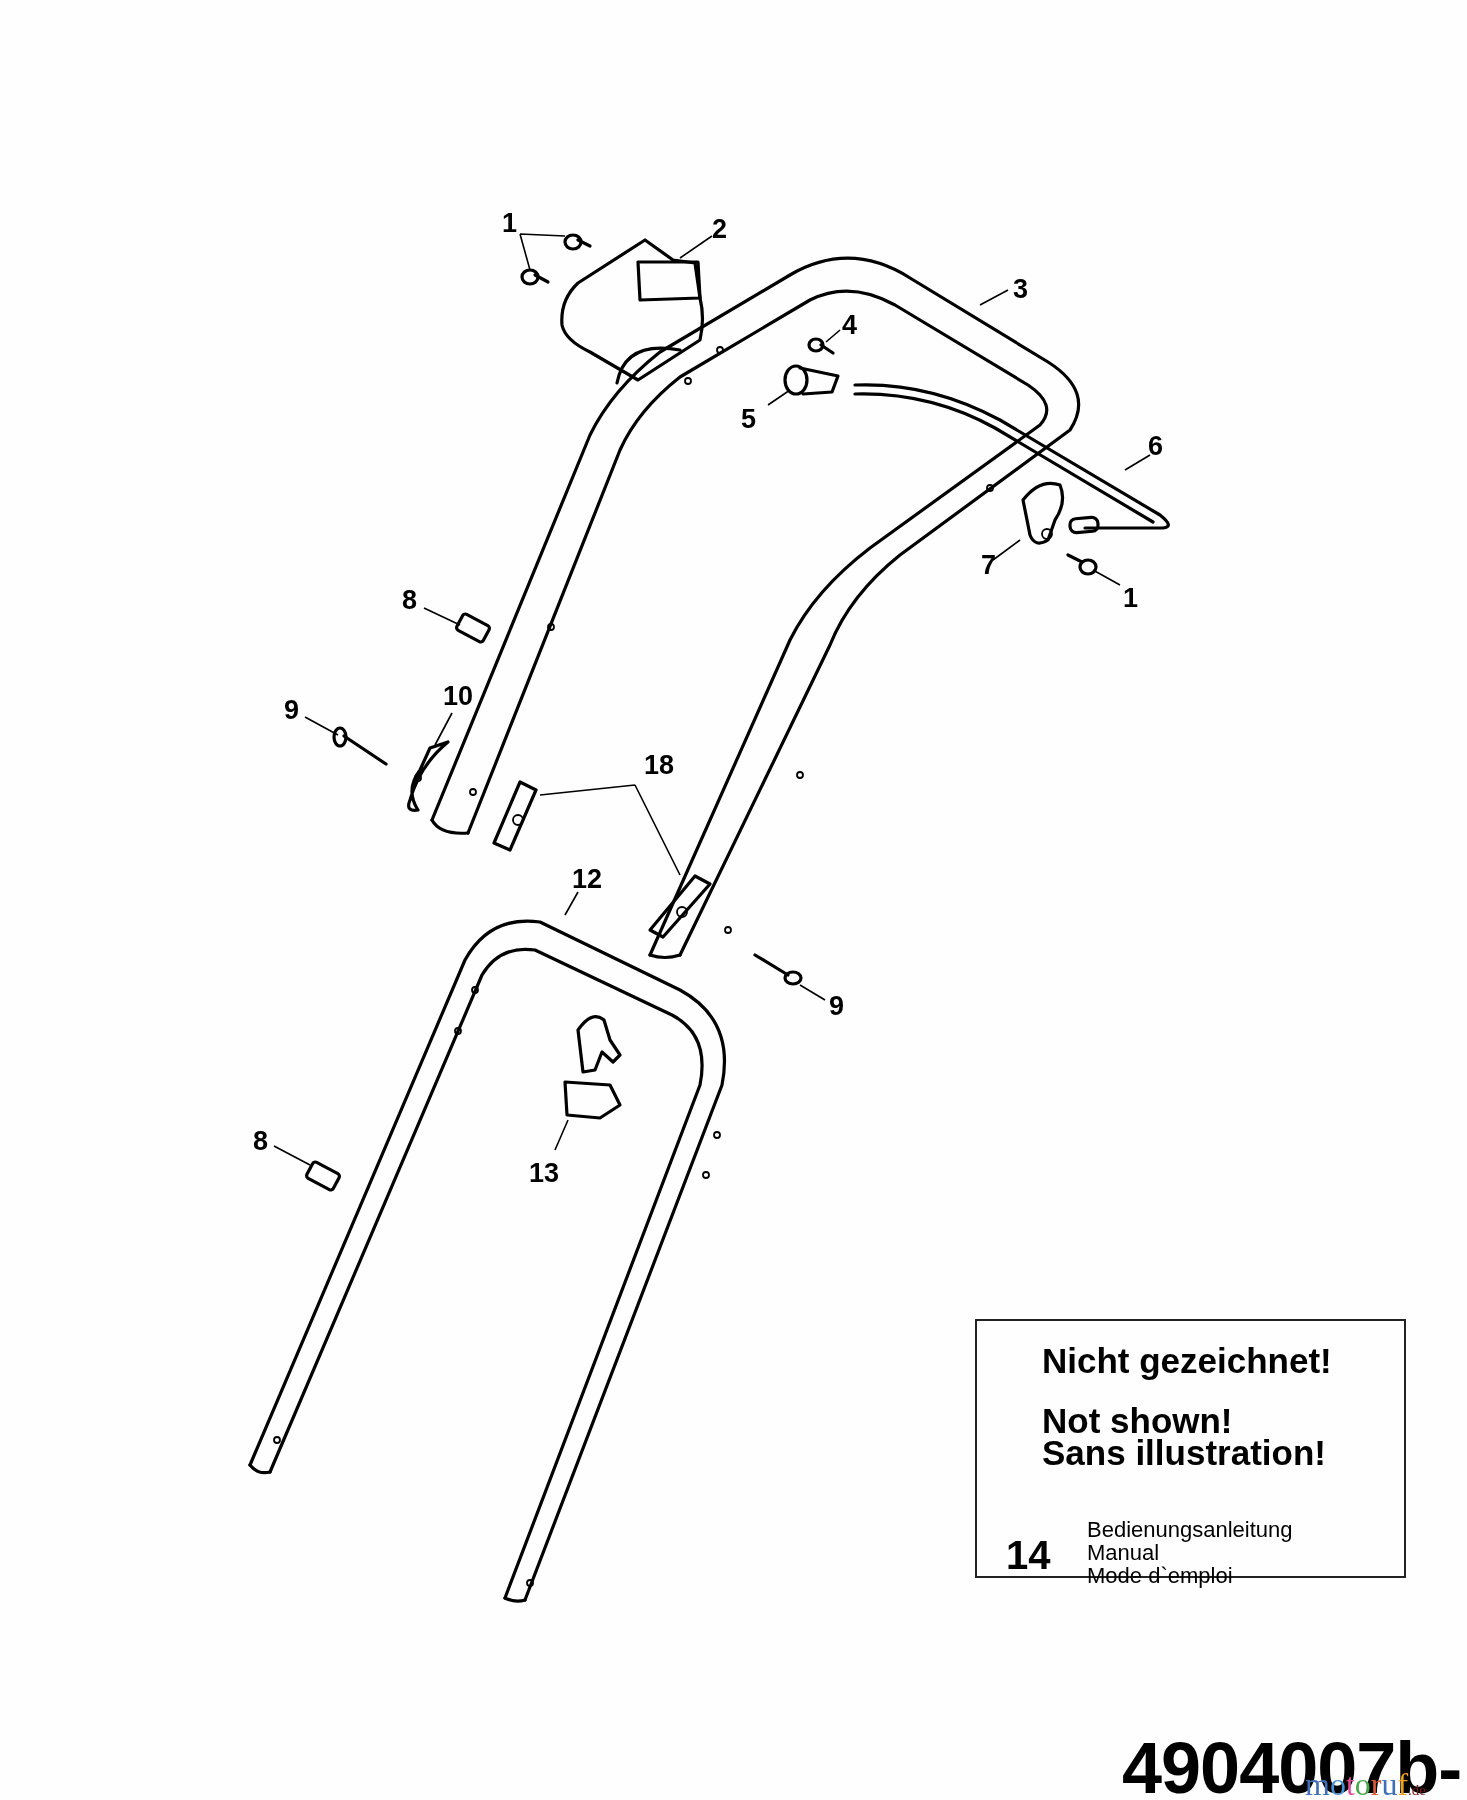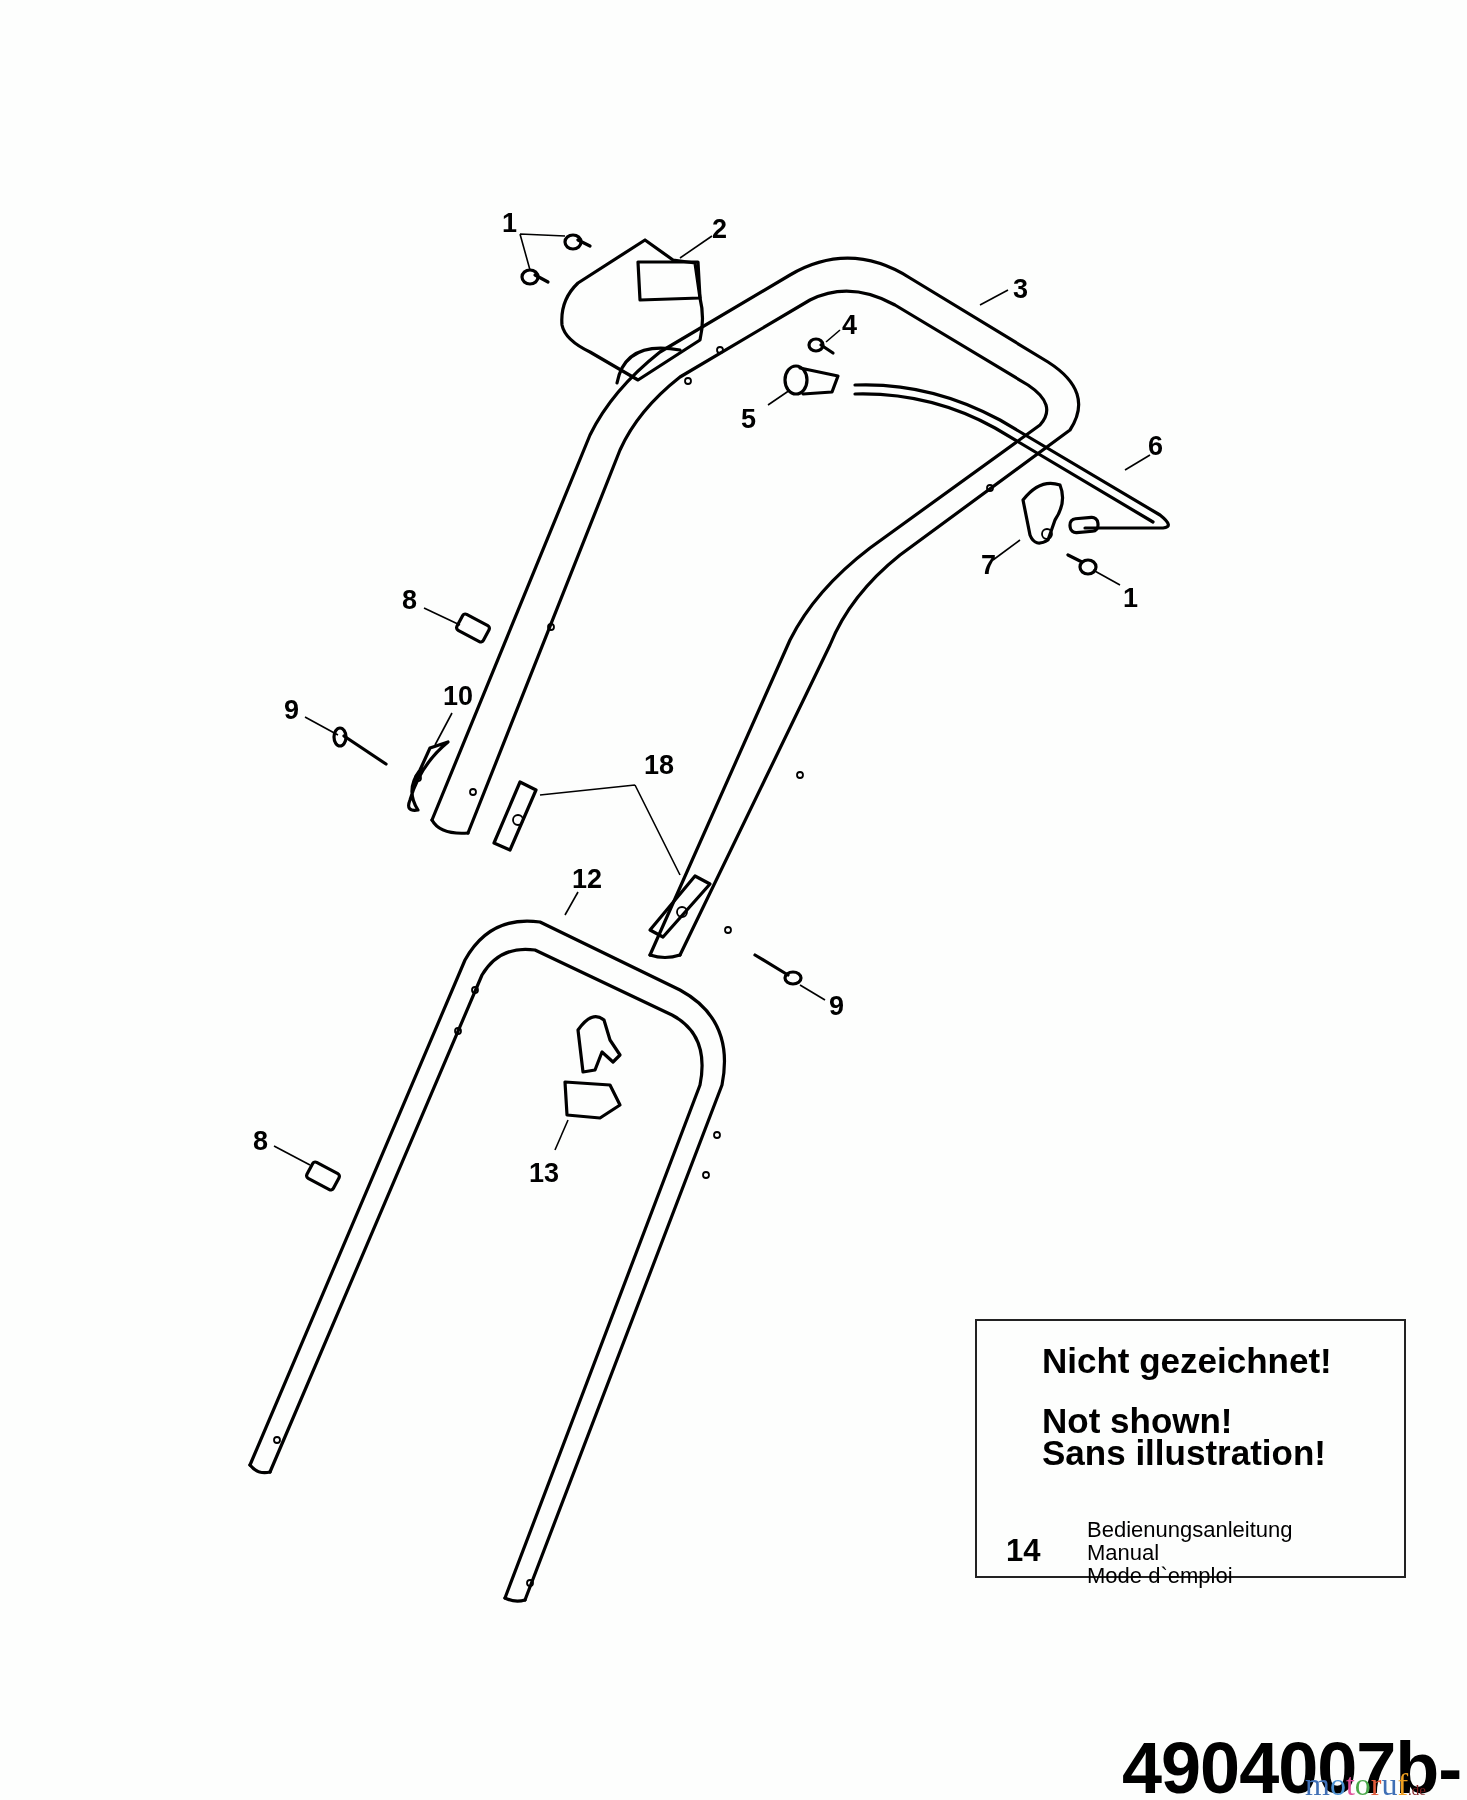--- a/index.html
+++ b/index.html
@@ -6,21 +6,21 @@
   body { width: 1467px; height: 1800px; position: relative; overflow: hidden;
          font-family: "Liberation Sans", sans-serif; color: #000; }
   svg.diagram { position: absolute; left: 0; top: 0; }
   .part { fill: none; stroke: #000; stroke-width: 3.2; stroke-linecap: round; stroke-linejoin: round; }
   .thin { fill: none; stroke: #000; stroke-width: 1.8; stroke-linecap: round; }
   .leader { fill: none; stroke: #000; stroke-width: 1.6; }
   .callout { position: absolute; font-weight: bold; font-size: 27px; line-height: 1; }
   .notice { position: absolute; left: 975px; top: 1319px; width: 431px; height: 259px;
             border: 2px solid #222; box-sizing: border-box; background: #fdfefd; }
   .notice .line-big { position: absolute; left: 65px; font-weight: bold; font-size: 35px; white-space: nowrap; }
-  .notice .num { position: absolute; left: 29px; top: 212px; font-weight: bold; font-size: 31px; }
+  .notice .num { position: absolute; left: 29px; top: 212px; font-weight: bold; font-size: 40px; }
   .notice .small { position: absolute; left: 110px; font-size: 22px; white-space: nowrap; }
   .drawing-number { position: absolute; left: 1122px; top: 1727px; font-weight: bold; font-size: 72px; letter-spacing: -1px; }
   .watermark { position: absolute; left: 1305px; top: 1768px; font-family: "Liberation Serif", serif; font-size: 32px; line-height: 1; }
   .watermark .wm-de { font-size: 15px; color: #7f1d1d; }
 </style>
 </head>
 <body>
 
 <svg class="diagram" width="1467" height="1800" viewBox="0 0 1467 1800">
 

